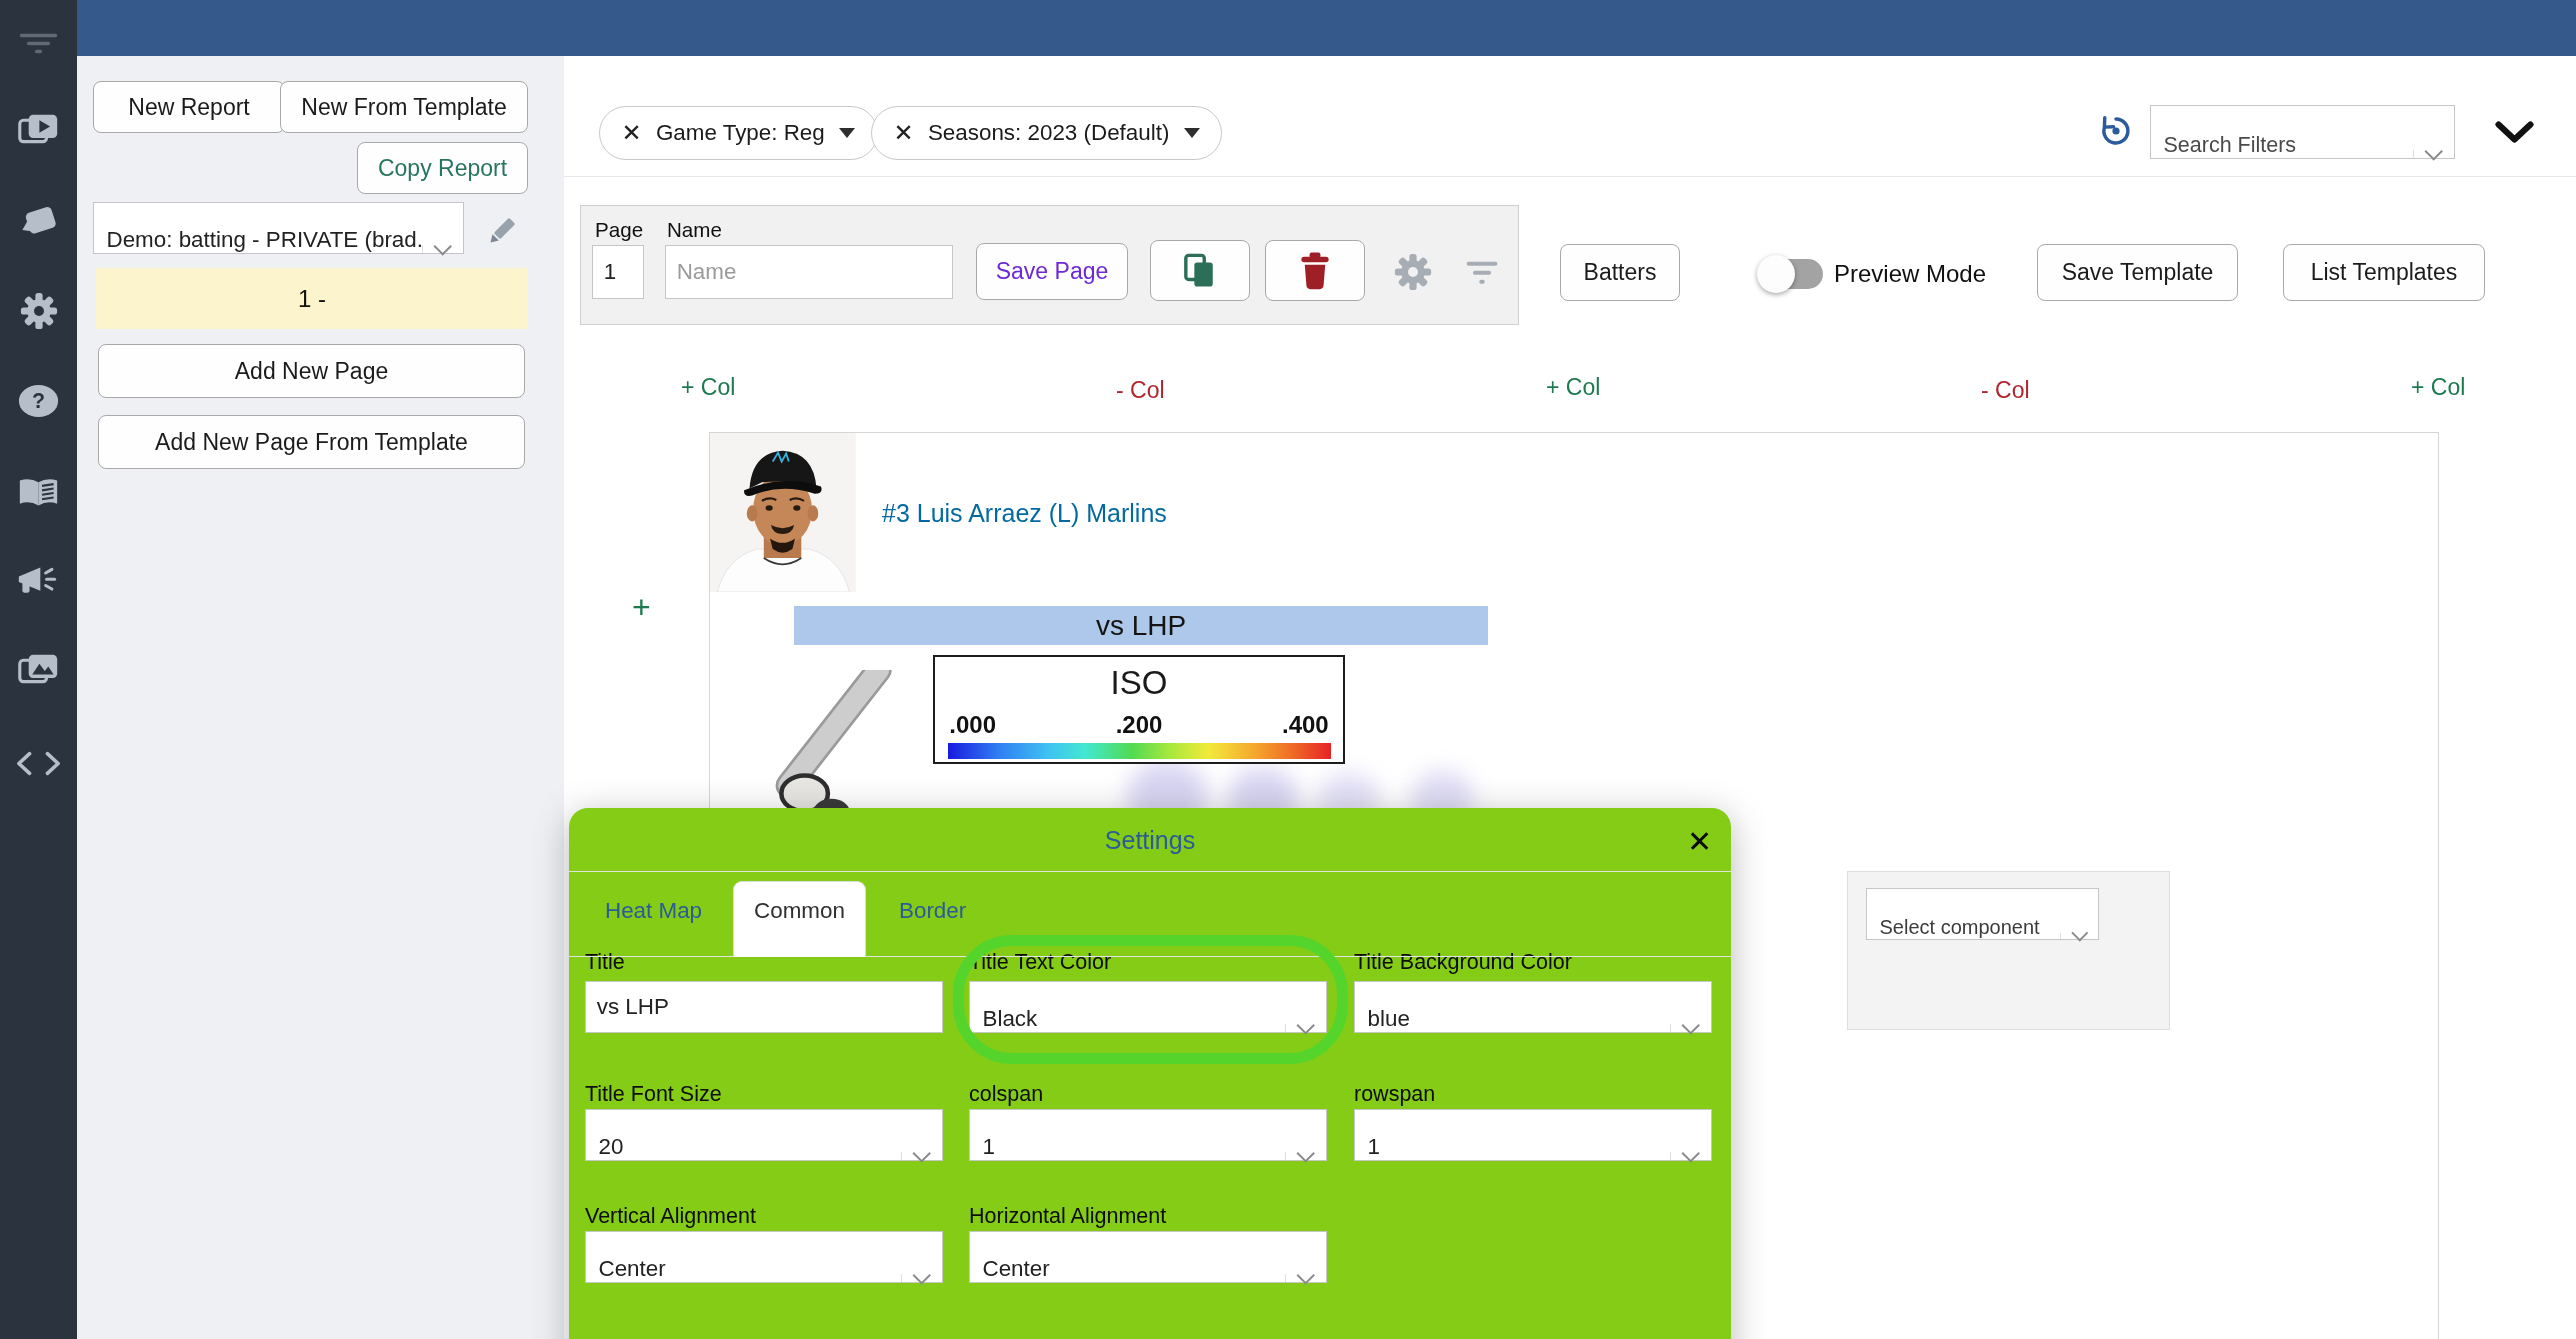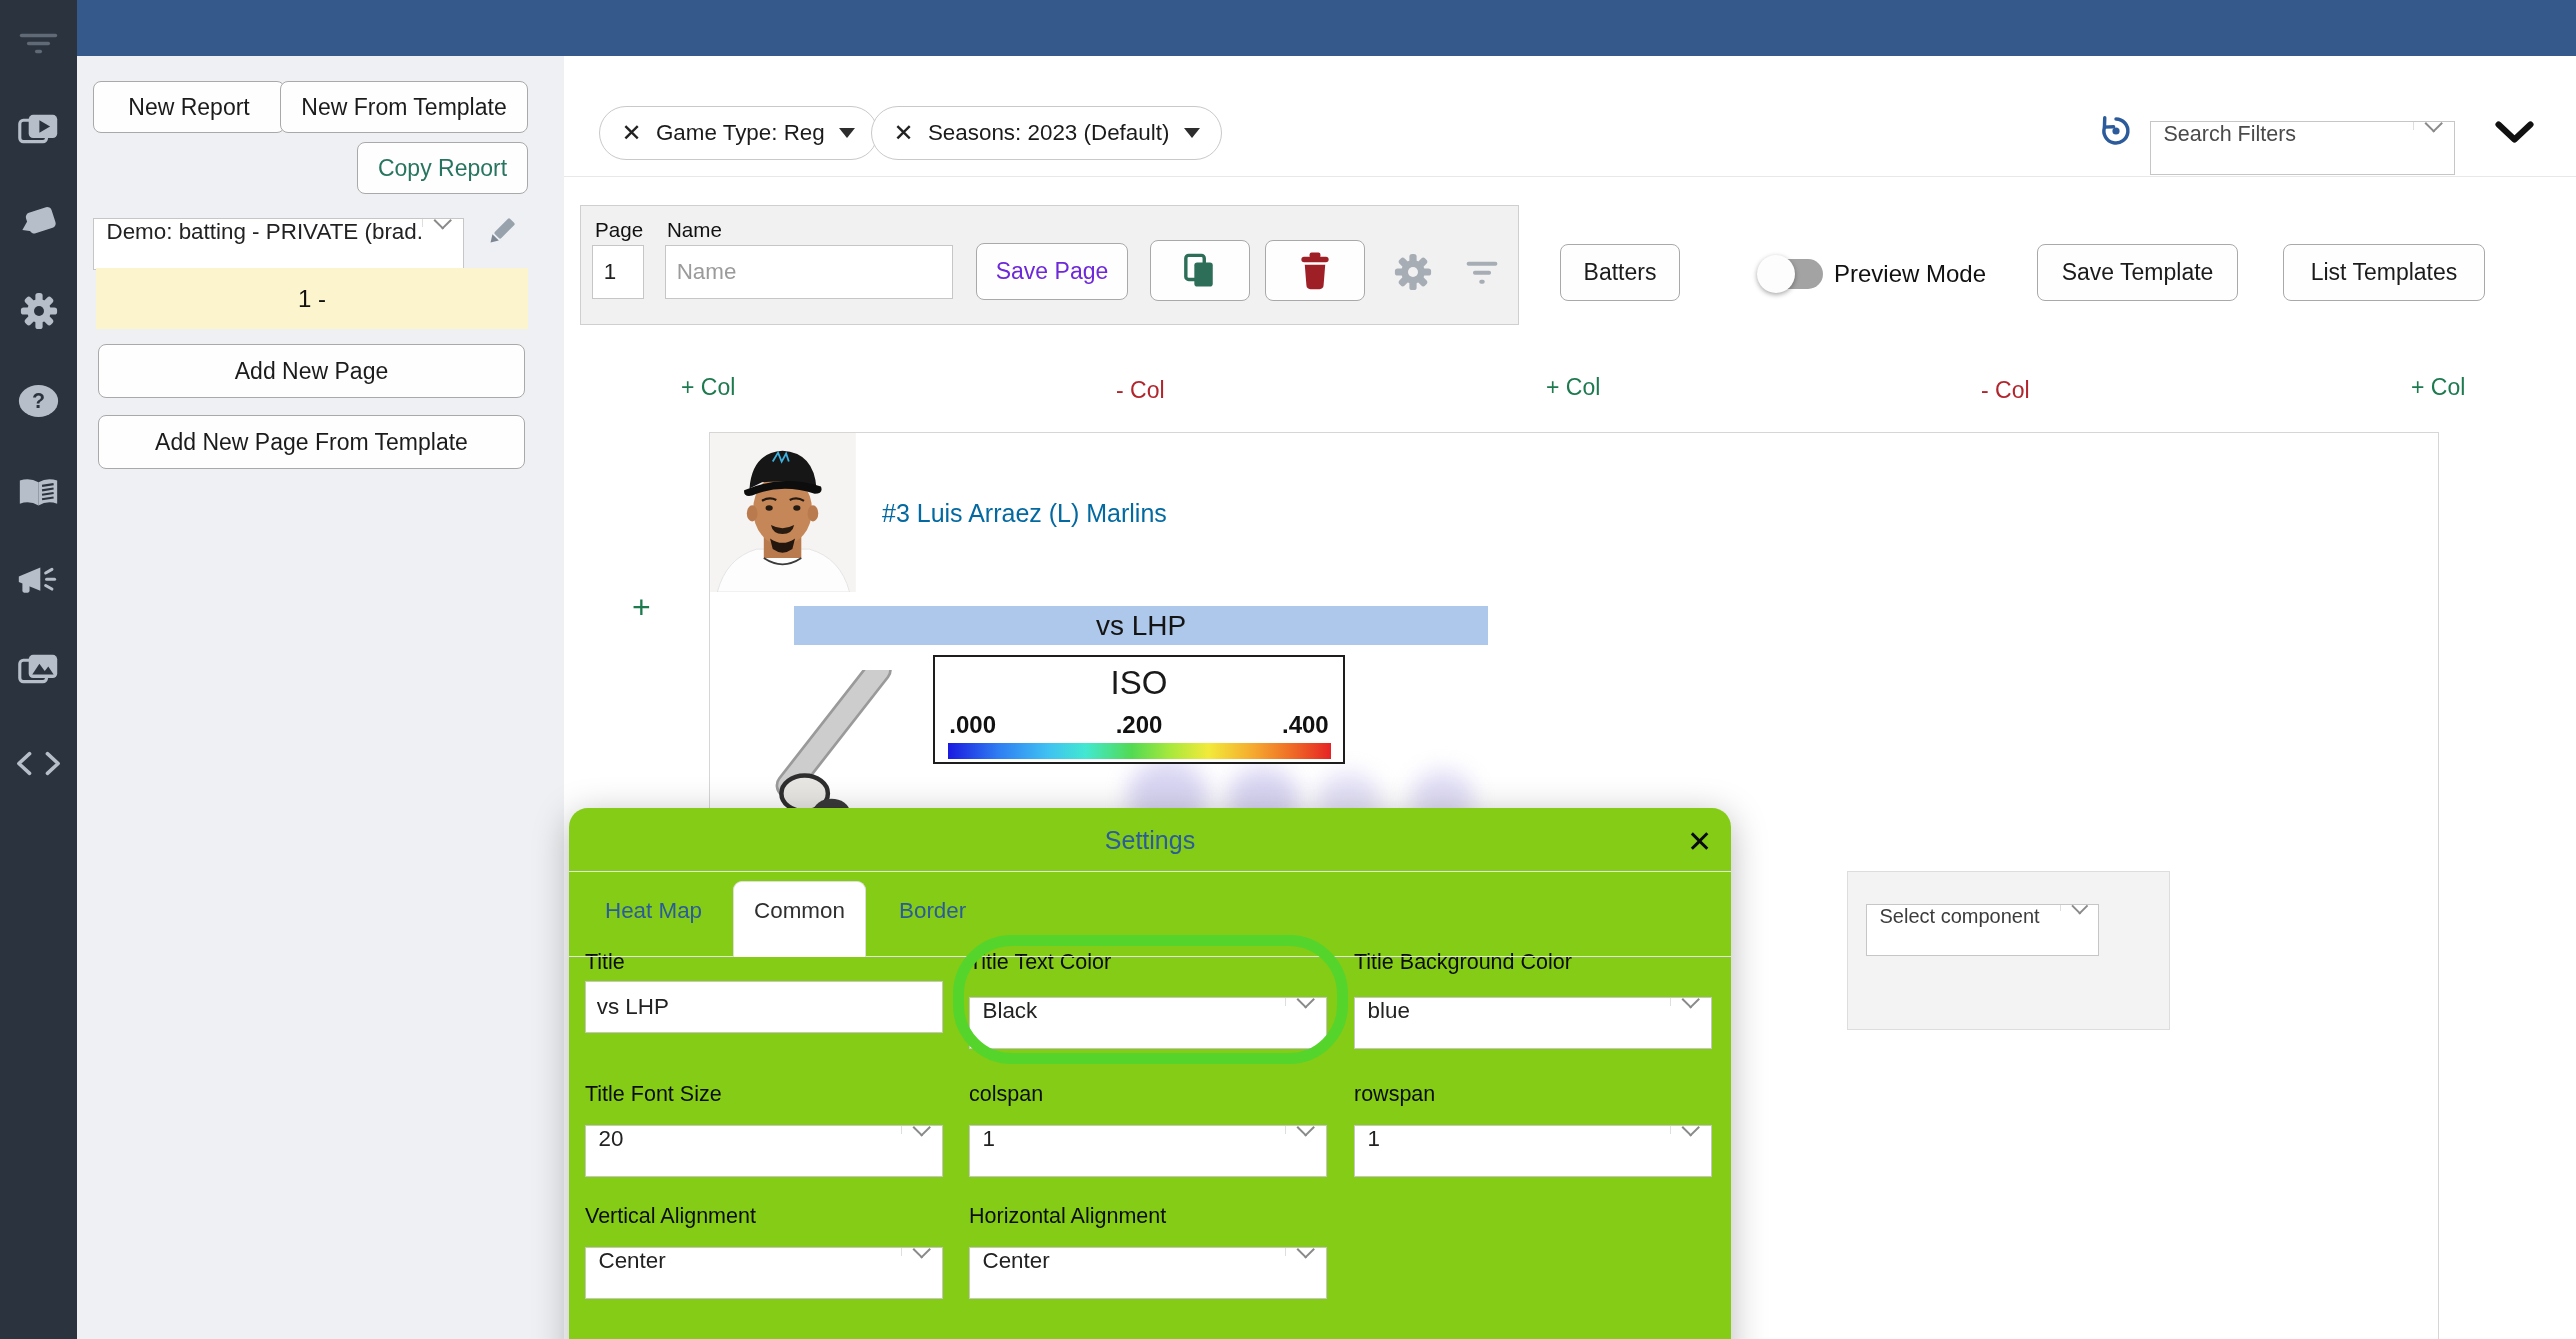--- a/index.html
+++ b/index.html
@@ -14,21 +14,21 @@
   #sidebar { left:0; top:0; width:77px; height:1340px; background:#2b333f; }
   .side-ic { position:absolute; left:0; width:77px; height:54px; display:flex; align-items:center; justify-content:center; }
 
   
   #leftpanel { left:77px; top:56px; width:487px; height:1284px; background:#eef0f3; }
   .btn { position:absolute; background:#fefefe; border:0.9px solid #a9a9a9; border-radius:8px;
          display:flex; align-items:center; justify-content:center; font-size:23px; color:#1b1b1b; cursor:pointer; }
   .txt { position:absolute; white-space:nowrap; }
 
   
-  .sel { position:absolute; background:#fff; border:0.9px solid #c6c6c6; display:flex; align-items:flex-start;margin-top:16px; }
+  .sel { position:absolute; background:#fff; border:0.9px solid #c6c6c6; display:flex; align-items:flex-end; }
   .sel .val { flex:1; display:flex; align-items:center; padding-left:12.5px; font-size:22.4px; color:#222;
               white-space:nowrap; overflow:hidden; }
   .sel .chevbox { width:41px; border-left:0.9px solid #dedede; display:flex; align-items:center; justify-content:center; }
   .chev { width:13.4px; height:13.4px; border-right:2.7px solid #8a8a8a; border-bottom:2.7px solid #8a8a8a;
           transform:rotate(45deg); margin-top:-5.4px; }
 
   
   .chip { position:absolute; top:106px; height:54px; border:0.9px solid #c9c9c9; border-radius:28px; background:#fff;
           display:flex; align-items:center; gap:14.3px; padding:0 21.5px; font-size:22.4px; color:#1b1b1b; cursor:pointer; }
   .chip .x { font-size:24px; color:#222; }

